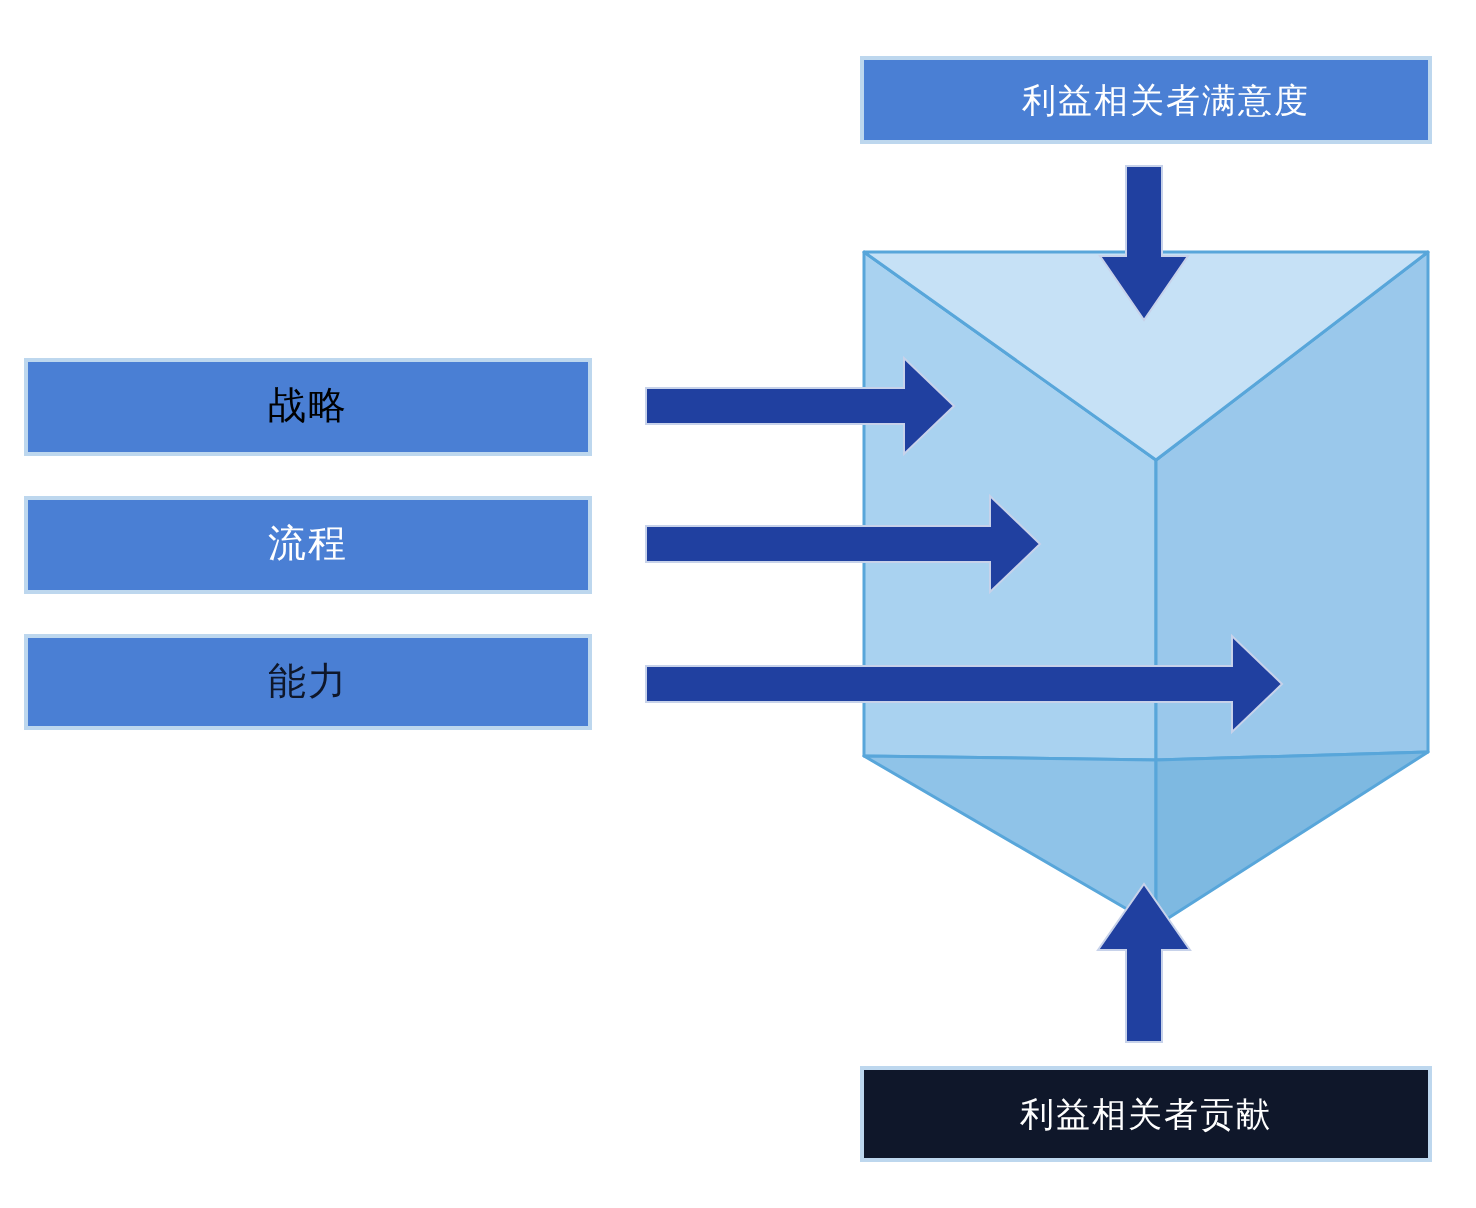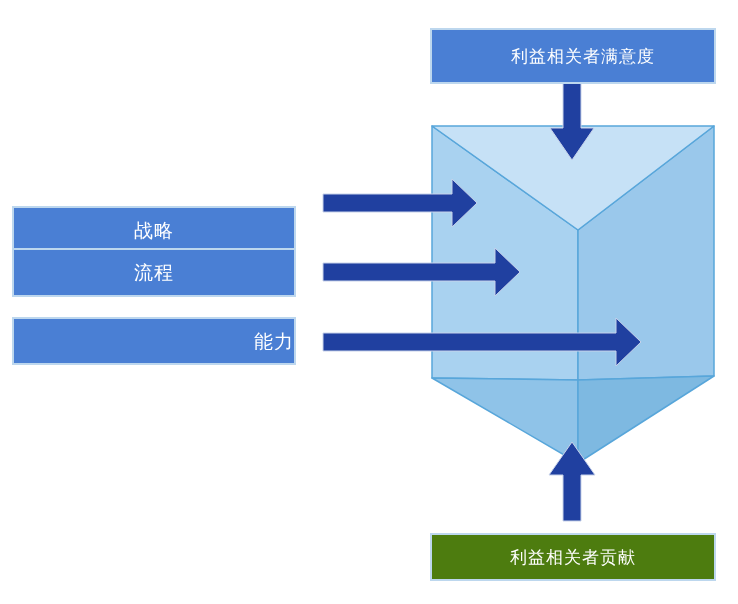--- a/index.html
+++ b/index.html
@@ -26,21 +26,21 @@
     align-items: center;
     justify-content: center;
     border: 2px solid;
     letter-spacing: 1px;
     line-height: 1;
     user-select: none;
   }
   .box-strategy   { left: 12px;  top: 179px; width: 284px; height: 49px; font-size: 19px; }
   .box-process    { left: 12px;  top: 248px; width: 284px; height: 49px; font-size: 19px; }
   .box-capability { left: 12px;  top: 317px; width: 284px; height: 48px; font-size: 19px; }
-  .box-top        { left: 430px; top: 28px;  width: 286px; height: 56px; font-size: 17px; padding-left: 20px; }
+  .box-top        { left: 430px; top: 28px;  width: 286px; height: 44px; font-size: 17px; padding-left: 20px; }
   .box-bottom     { left: 430px; top: 533px; width: 286px; height: 48px; font-size: 17px; }
   .prism-face { stroke-width: 1.5; stroke-linejoin: round; }
   .flow-arrow { stroke-width: 1; stroke-linejoin: miter; }
 </style>
 </head>
 <body>
 
 <div class="stage">
 
   <svg width="738" height="604" viewBox="0 0 738 604">
@@ -59,29 +59,29 @@
 
     <path class="flow-arrow" d="M563,83 H581 V128 H594 L572,160 L550,128 H563 Z" fill="#2040A0" stroke="#C7D2EA"></path>
 
     <path class="flow-arrow" d="M563,521 V475 H549 L572,442 L595,475 H581 V521 Z" fill="#2040A0" stroke="#C7D2EA"></path>
   </svg>
 
   <div class="label-box box-top" style="background-color: rgb(74, 127, 212); border-color: rgb(189, 215, 238); color: rgb(255, 255, 255);">
     <span>利益相关者满意度</span>
   </div>
 
-  <div class="label-box box-strategy" style="background-color: rgb(74, 127, 212); border-color: rgb(189, 215, 238); color: #ffffff; margin-top: 27px;">
+  <div class="label-box box-strategy" style="background-color: rgb(74, 127, 212); border-color: rgb(189, 215, 238); color: #000000;">
     <span>战略</span>
   </div>
 
   <div class="label-box box-process" style="background-color: rgb(74, 127, 212); border-color: rgb(189, 215, 238); color: #ffffff;">
     <span>流程</span>
   </div>
 
-  <div class="label-box box-capability" style="background-color: rgb(74, 127, 212); border-color: rgb(189, 215, 238); color: #ffffff; justify-content: flex-end;">
+  <div class="label-box box-capability" style="background-color: rgb(74, 127, 212); border-color: rgb(189, 215, 238); color: #0f172a;">
     <span>能力</span>
   </div>
 
-  <div class="label-box box-bottom" style="background-color: #4d7c0f; border-color: rgb(189, 215, 238); color: rgb(255, 255, 255); justify-content: center;">
+  <div class="label-box box-bottom" style="background-color: #0f172a; border-color: rgb(189, 215, 238); color: rgb(255, 255, 255); justify-content: center;">
     <span>利益相关者贡献</span>
   </div>
 
 </div>
 
 </body></html>

